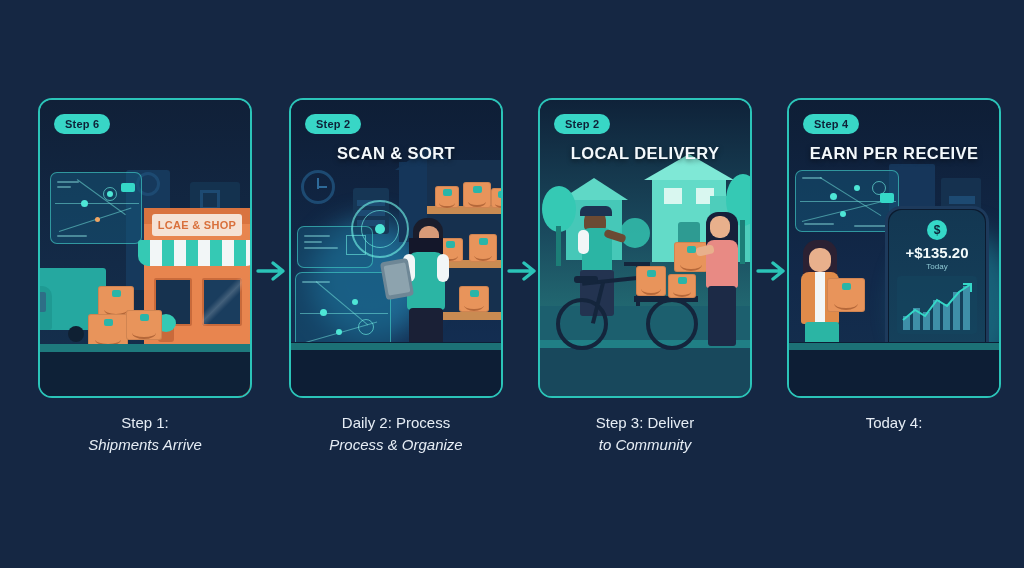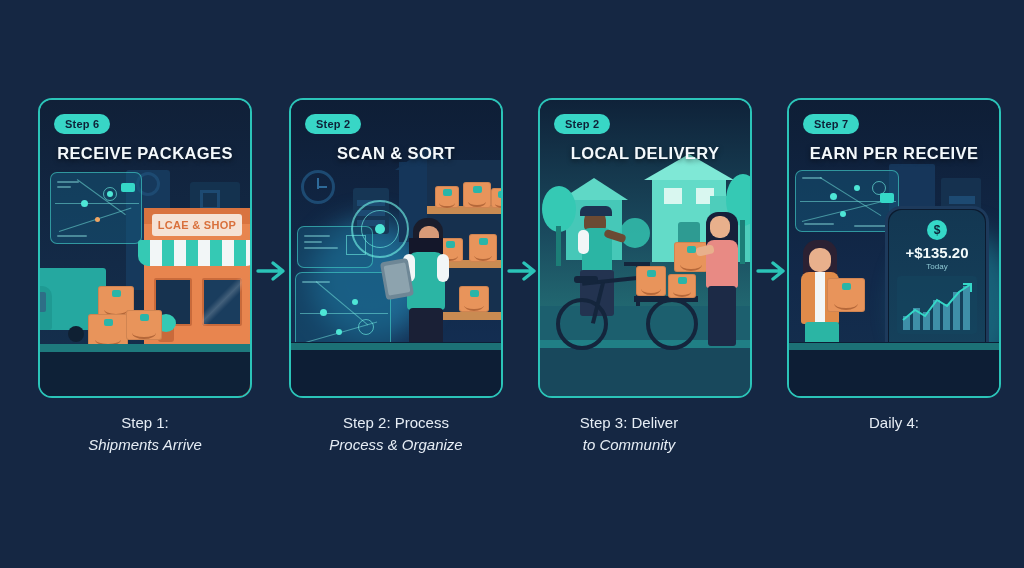--- a/index.html
+++ b/index.html
@@ -130,21 +130,20 @@
 
           <div style="position:absolute;left:28px;top:226px;width:16px;height:16px;background:#0F2033;border-radius:50%;"></div>
 
           <div class="box" style="left:58px;top:186px;width:36px;height:32px;"></div>
           <div class="box" style="left:48px;top:214px;width:40px;height:34px;"></div>
           <div class="box" style="left:86px;top:210px;width:36px;height:30px;"></div>
           <div class="ground" style="height:52px;background:#0E2137;"></div>
           <div class="ground" style="height:8px;background:#2BC4B8;opacity:.55;bottom:44px;"></div>
         </div>
         <div class="badge">Step 6</div>
-        <div class="ptitle">RECEIVE PACKAGES</div>
       </div>
     </div>
 
     <div class="arrow" style="left:256px;">
       <svg width="34" height="26" viewBox="0 0 34 26">
         <path d="M2 13 H26 M17 5 L27 13 L17 21" fill="none" stroke="#2BC4B8" stroke-width="3.4" stroke-linecap="round" stroke-linejoin="round"></path>
       </svg>
     </div>
 
     <div class="step" style="left:289px;">
@@ -330,35 +329,35 @@
                 <path d="M6 44 L18 34 L28 40 L40 24 L50 30 L62 16 L74 8" fill="none" stroke="#35D8C8" stroke-width="2"></path>
                 <path d="M66 8 L74 8 L74 16" fill="none" stroke="#35D8C8" stroke-width="2"></path>
               </svg>
             </div>
             <div style="position:absolute;left:0;right:0;top:130px;text-align:center;color:#9FD4DE;font-size:7.5px;">28 Packages Delivered</div>
             <div style="position:absolute;left:12px;top:150px;width:72px;height:22px;background:#35D8C8;border-radius:11px;text-align:center;line-height:22px;color:#0B2238;font-size:8px;font-weight:700;">Earnings</div>
           </div>
           <div class="ground" style="height:54px;background:#0D1E35;"></div>
           <div class="ground" style="height:7px;background:#2BC4B8;opacity:.5;bottom:46px;"></div>
         </div>
-        <div class="badge">Step 7</div>
+        <div class="badge">Step 4</div>
         <div class="ptitle">EARN PER RECEIVE</div>
       </div>
     </div>
 
     <div class="caption" style="left:30px;">
       <span>Step 1:</span>
       <span class="l2">Shipments Arrive</span>
     </div>
     <div class="caption" style="left:281px;">
-      <span>Step 2: Process</span>
+      <span>Daily 2: Process</span>
       <span class="l2">Process &amp; Organize</span>
     </div>
-    <div class="caption" style="left:514px;">
+    <div class="caption" style="left:530px;">
       <span>Step 3: Deliver</span>
       <span class="l2">to Community</span>
     </div>
     <div class="caption" style="left:779px;">
-      <span>Daily 4:</span>
+      <span>Today 4:</span>
     </div>
 
   </div>
 </div>
 
 </body></html>

